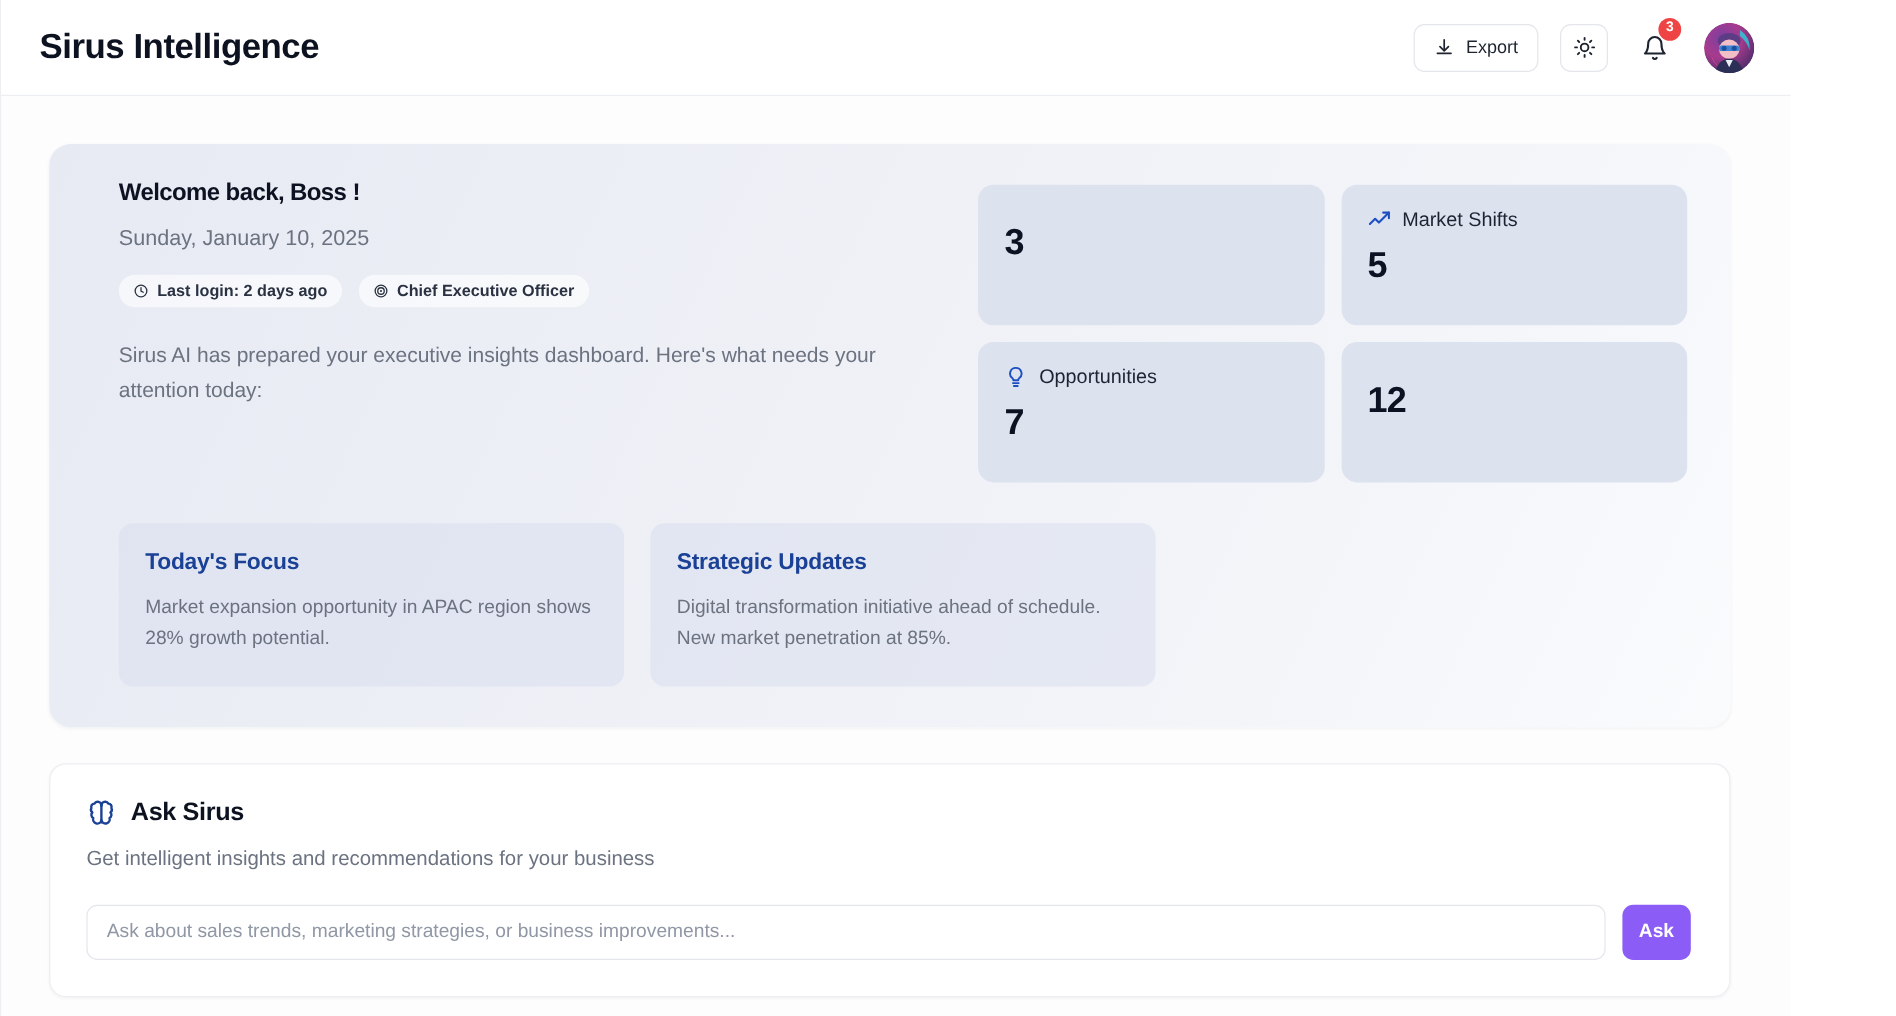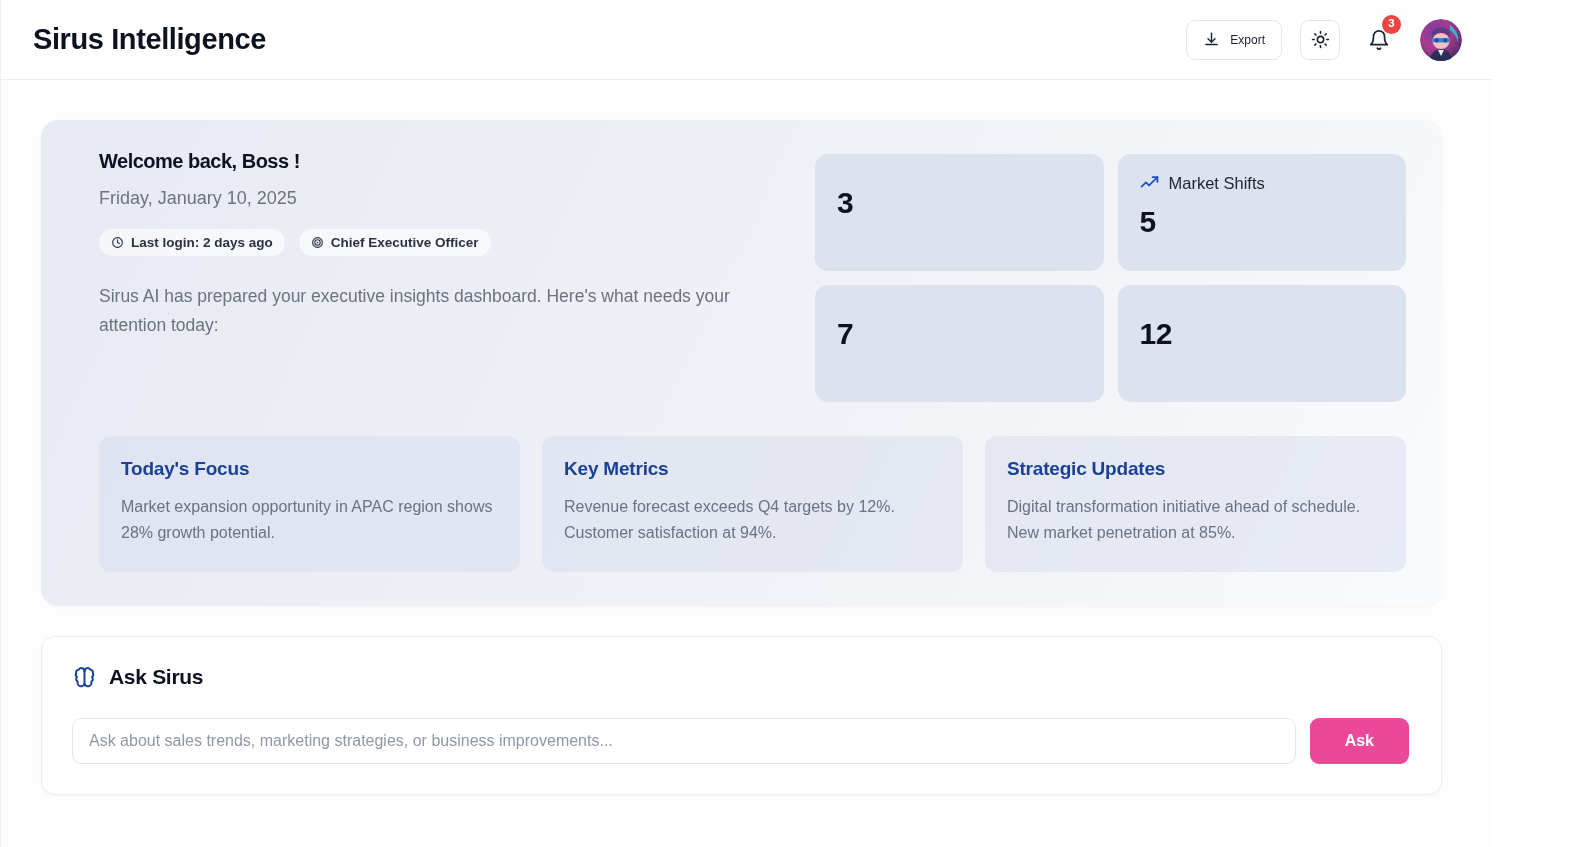--- a/index.html
+++ b/index.html
@@ -50,21 +50,21 @@
 
   .export-btn {
     display: flex;
     align-items: center;
     gap: 10px;
     height: 40px;
     padding: 0 16px;
     background: #ffffff;
     border: 1px solid #e4e6eb;
     border-radius: 9px;
-    font-size: 12px;
+    font-size: 15px;
     color: #1d2430;
     cursor: pointer;
   }
 
   .icon-btn {
     width: 40px;
     height: 40px;
     background: #ffffff;
     border: 1px solid #e4e6eb;
     border-radius: 9px;
@@ -292,22 +292,22 @@
     font-size: 16px;
     color: #0c4a6e;
     font-family: "Liberation Sans", sans-serif;
     background: #ffffff;
     outline: none;
   }
   .ask-input::placeholder { color: #9097a5; }
 
   .ask-btn {
     height: 46px;
-    padding: 0 35px;
-    background: #ec4899;
+    padding: 0 14px;
+    background: #8b5cf6;
     color: #ffffff;
     border: none;
     border-radius: 9px;
     font-size: 16px;
     font-weight: 700;
     cursor: pointer;
     font-family: "Liberation Sans", sans-serif;
   }
 
   svg { display: block; }
@@ -378,21 +378,21 @@
   </div>
 
   <div class="page">
 
     <div class="welcome-card">
 
       <div class="welcome-top">
 
         <div class="welcome-left">
           <div class="welcome-title">Welcome back, Boss !</div>
-          <div class="welcome-date">Friday, January 10, 2025</div>
+          <div class="welcome-date">Sunday, January 10, 2025</div>
 
           <div class="pill-row">
             <div class="pill">
               <span>
                 <svg width="13" height="13" viewBox="0 0 24 24" fill="none" stroke="#2a3242" stroke-width="2" stroke-linecap="round">
                   <circle cx="12" cy="12" r="9"></circle>
                   <path d="M12 7v5l3.5 2"></path>
                 </svg>
               </span>
               <span>Last login: 2 days ago</span>
@@ -426,38 +426,44 @@
                   <path d="M2 16l5.5-5.5 4 4L22 4"></path>
                   <path d="M16 4h6v6"></path>
                 </svg>
               </span>
               <span class="stat-label">Market Shifts</span>
             </div>
             <div class="stat-value">5</div>
           </div>
 
           <div class="stat-card">
+            <div class="stat-head">
+              <span>
+                <svg width="19" height="19" viewBox="0 0 24 24" fill="none" stroke="#1e4fc2" stroke-width="2" stroke-linecap="round" stroke-linejoin="round">
+                  <path d="M9 18h6"></path>
+                  <path d="M10 21h4"></path>
+                  <path d="M12 2a6 6 0 0 0-3.5 10.9c.6.5.9 1.2.9 1.9V15h5.2v-.2c0-.7.3-1.4.9-1.9A6 6 0 0 0 12 2z"></path>
+                </svg>
+              </span>
+              <span class="stat-label">Opportunities</span>
+            </div>
             <div class="stat-value">7</div>
           </div>
 
           <div class="stat-card">
             <div class="stat-value">12</div>
           </div>
 
         </div>
       </div>
 
       <div class="info-row">
         <div class="info-card">
           <div class="info-title">Today's Focus</div>
           <div class="info-text">Market expansion opportunity in APAC region shows 28% growth potential.</div>
-        </div>
-        <div class="info-card">
-          <div class="info-title">Key Metrics</div>
-          <div class="info-text">Revenue forecast exceeds Q4 targets by 12%. Customer satisfaction at 94%.</div>
         </div>
         <div class="info-card">
           <div class="info-title">Strategic Updates</div>
           <div class="info-text">Digital transformation initiative ahead of schedule. New market penetration at 85%.</div>
         </div>
       </div>
 
     </div>
 
     <div class="ask-card">
@@ -465,20 +471,21 @@
         <span>
           <svg width="25" height="25" viewBox="0 0 24 24" fill="none" stroke="#1a4196" stroke-width="1.9" stroke-linecap="round" stroke-linejoin="round">
             <path d="M12 4.5v15"></path>
             <path d="M12 6a3 3 0 0 0-5.6-1.5A2.6 2.6 0 0 0 4 8a2.7 2.7 0 0 0 .8 3.5A2.8 2.8 0 0 0 5.5 16 3 3 0 0 0 12 18"></path>
             <path d="M12 6a3 3 0 0 1 5.6-1.5A2.6 2.6 0 0 1 20 8a2.7 2.7 0 0 1-.8 3.5 2.8 2.8 0 0 1-.7 4.5A3 3 0 0 1 12 18"></path>
           </svg>
         </span>
         <span class="ask-title">Ask Sirus</span>
       </div>
 
+      <div class="ask-sub">Get intelligent insights and recommendations for your business</div>
 
       <div class="ask-row">
         <input class="ask-input" type="text" placeholder="Ask about sales trends, marketing strategies, or business improvements..." style="">
         <button class="ask-btn">Ask</button>
       </div>
     </div>
 
   </div>
 </div>
 

